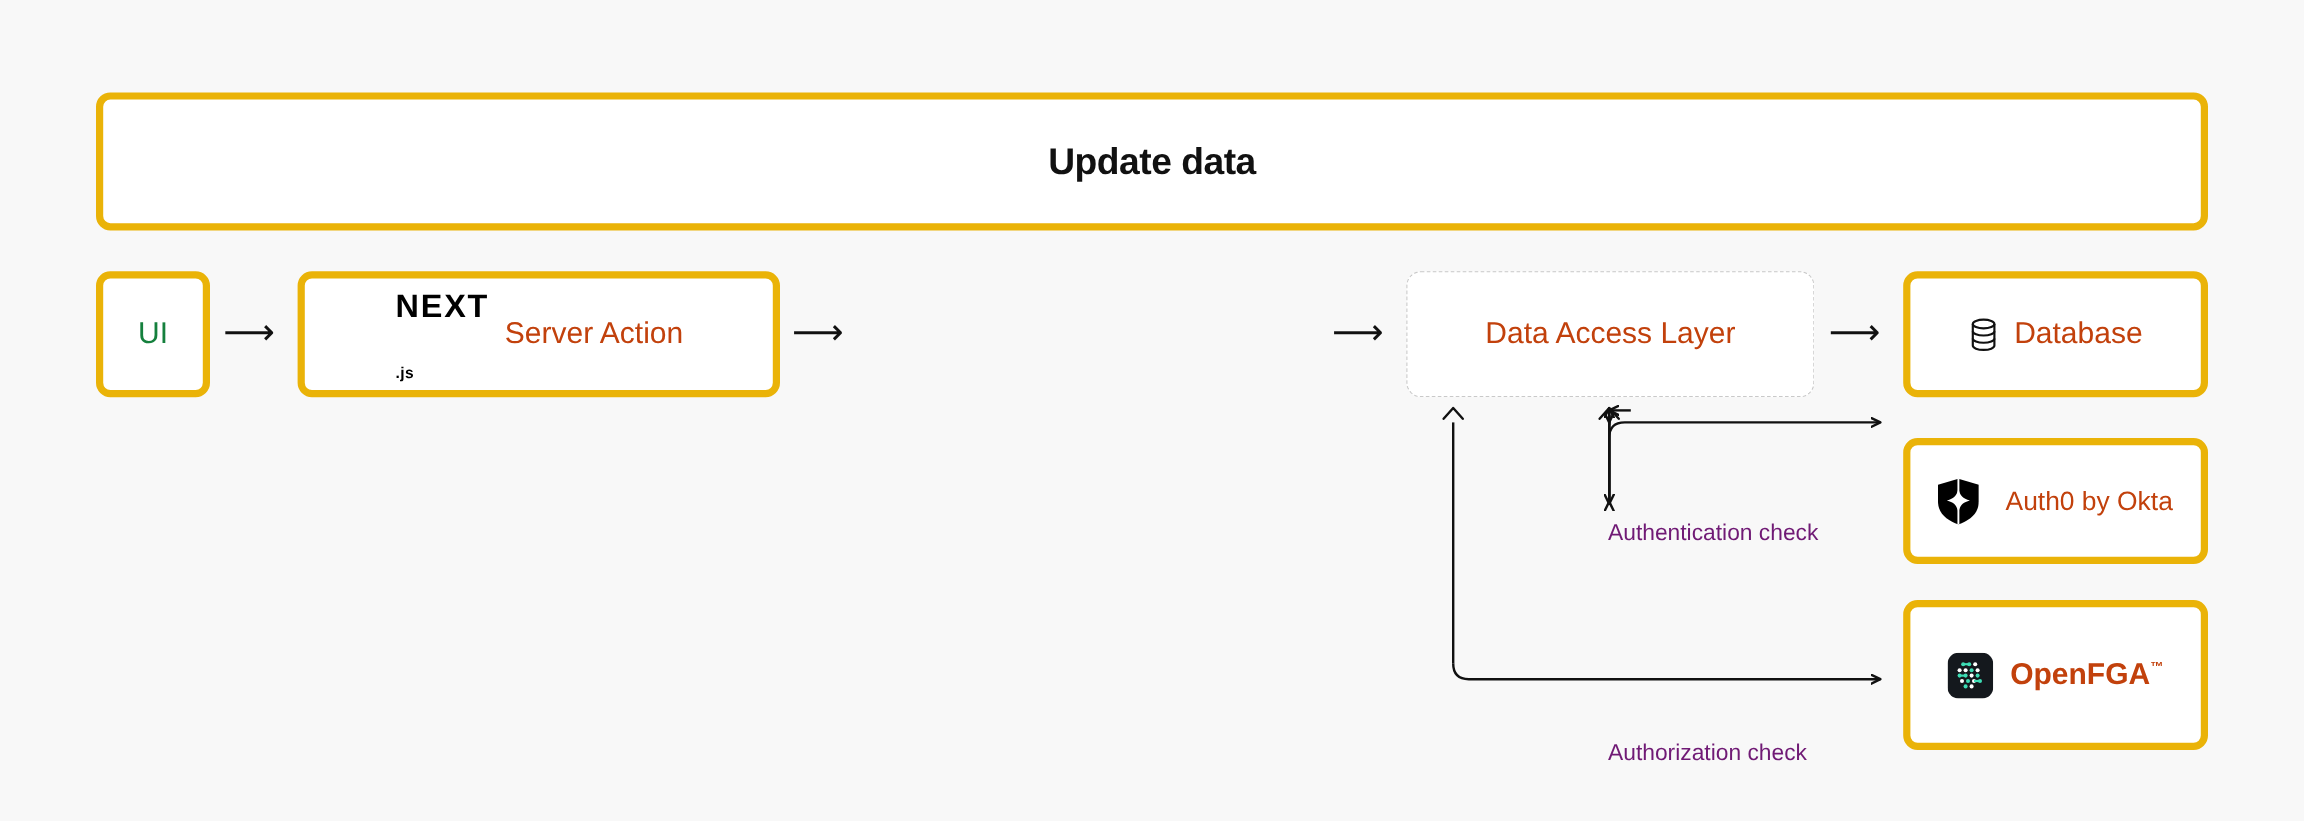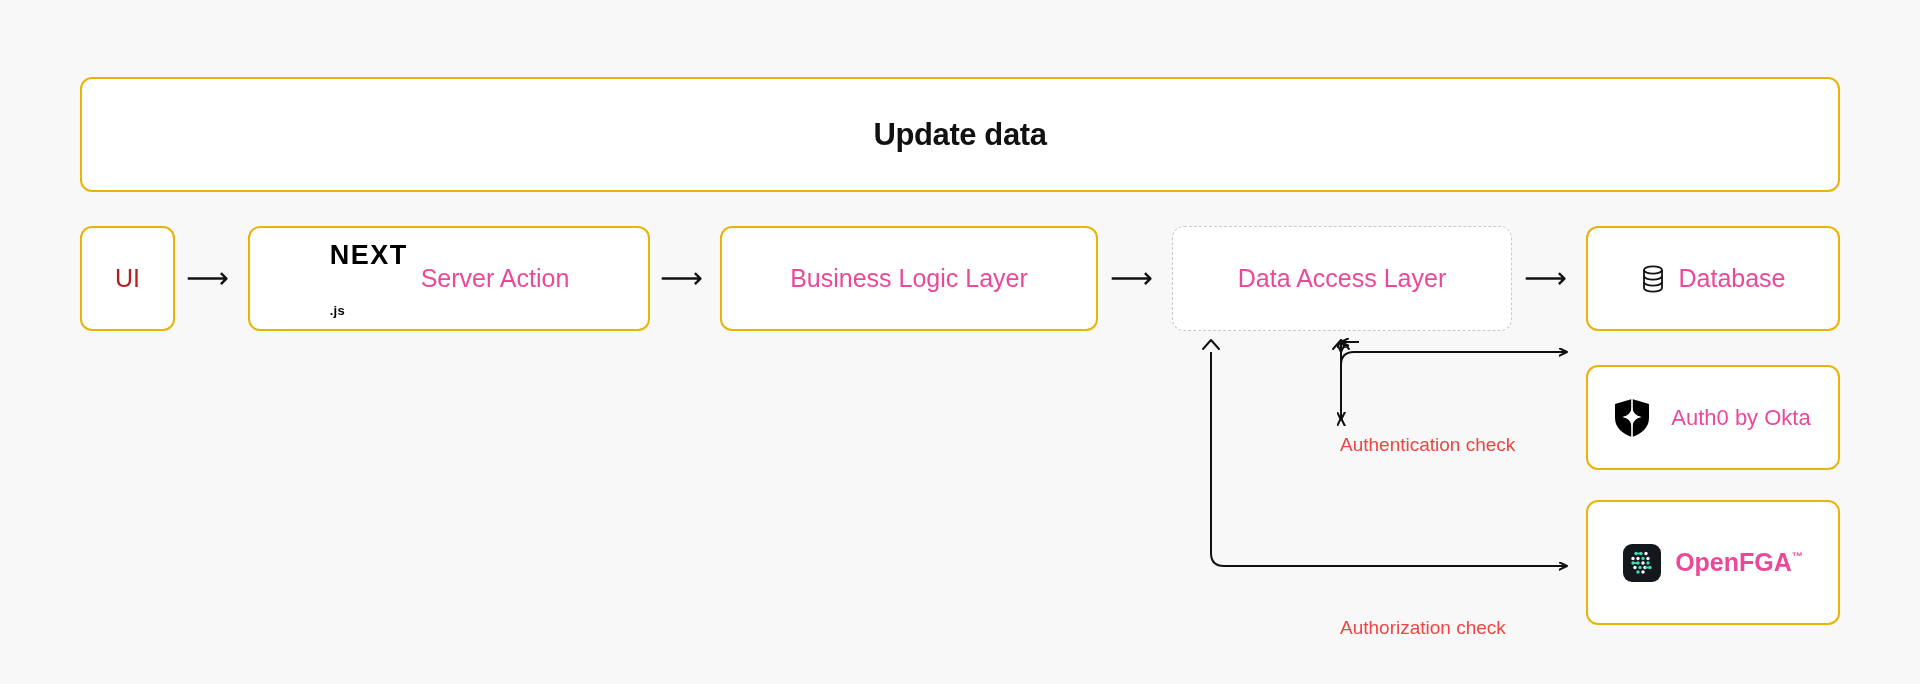--- a/index.html
+++ b/index.html
@@ -18,21 +18,21 @@
   #diagram {
     position: relative;
     width: 1920px;
     height: 684px;
   }
 
   
   .box {
     position: absolute;
     background: #ffffff;
-    border: 2px solid #eab308;
+    border: 6px solid #eab308;
     border-radius: 12px;
     box-sizing: border-box;
     display: flex;
     align-items: center;
     justify-content: center;
   }
   .box.dashed {
     border: 1px dashed #c9c9c9;
     background: #ffffff;
   }
@@ -51,21 +51,21 @@
     color: #111111;
   }
 
   
   #ui-box {
     left: 80px;
     top: 226px;
     width: 95px;
     height: 105px;
   }
-  #ui-label { font-size: 25px; color: #b91c1c; }
+  #ui-label { font-size: 25px; color: #15803d; }
 
   #server-action-box {
     left: 248px;
     top: 226px;
     width: 402px;
     height: 105px;
     gap: 14px;
   }
   #business-box {
     left: 720px;
@@ -98,21 +98,21 @@
   #openfga-box {
     left: 1586px;
     top: 500px;
     width: 254px;
     height: 125px;
     gap: 14px;
   }
 
   .box-label {
     font-size: 25px;
-    color: #ec4899;
+    color: #c2410c;
     white-space: nowrap;
   }
   .box-label.small { font-size: 22px; }
 
   
   .nextjs-mark {
     display: inline-flex;
     align-items: baseline;
     color: #000000;
     flex-direction: column;
@@ -155,21 +155,21 @@
   #connectors path, #connectors line {
     fill: none;
     stroke: #111111;
     stroke-width: 2;
   }
 
   
   .connector-caption {
     position: absolute;
     font-size: 19px;
-    color: #ef4444;
+    color: #701a75;
     white-space: nowrap;
     text-align: right;
   }
   #caption-authentication {
     left: 1340px;
     top: 434px;
   }
   #caption-authorization {
     left: 1340px;
     top: 573px;
@@ -202,23 +202,20 @@
   <div class="box" id="server-action-box">
     <span class="nextjs-mark">
       <span class="word">NEXT</span>
         <span class="suffix">.js</span>
     </span>
     <span class="box-label">Server Action</span>
   </div>
 
   <span class="row-arrow" id="arrow-server-biz">⟶</span>
 
-  <div class="box" id="business-box">
-    <span class="box-label">Business Logic Layer</span>
-  </div>
 
   <span class="row-arrow" id="arrow-biz-dal">⟶</span>
 
   <div class="box dashed" id="dal-box">
     <span class="box-label">Data Access Layer</span>
   </div>
 
   <span class="row-arrow" id="arrow-dal-db">⟶</span>
 
   <div class="box" id="database-box">

